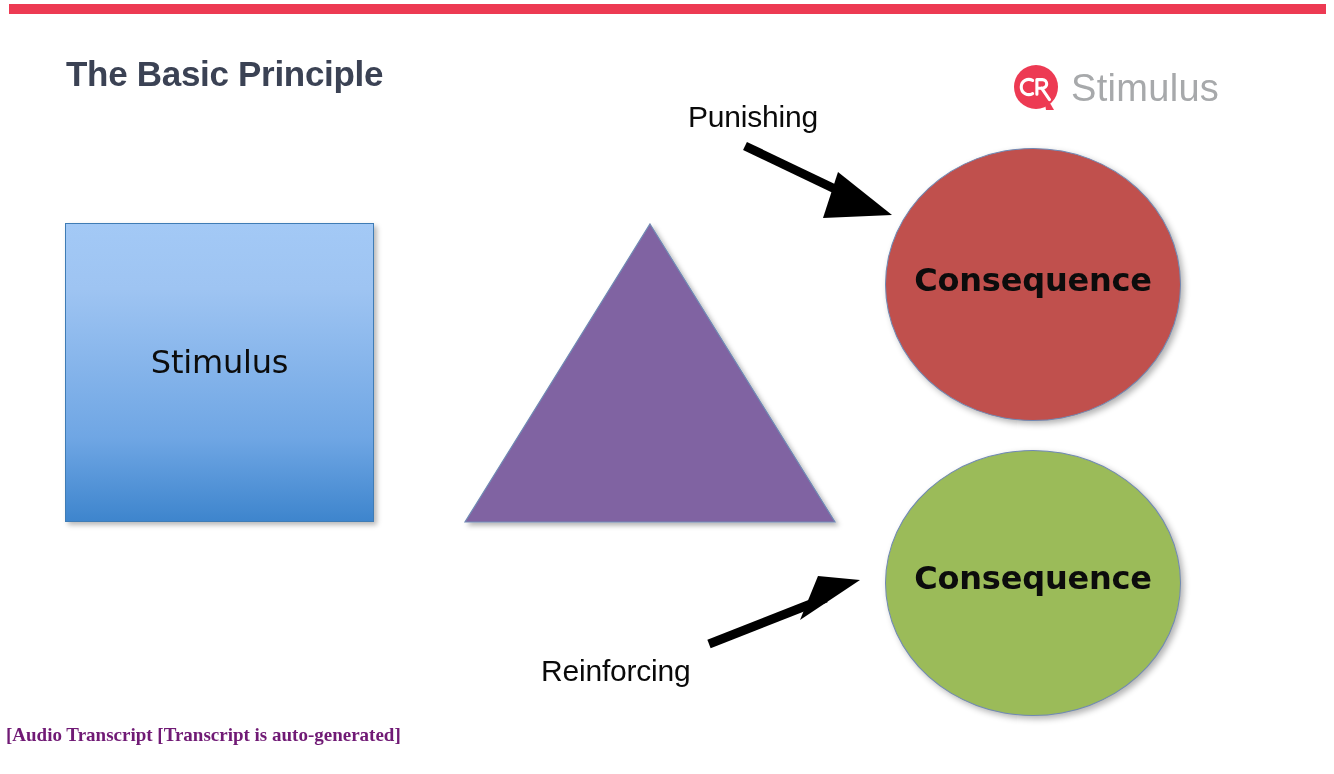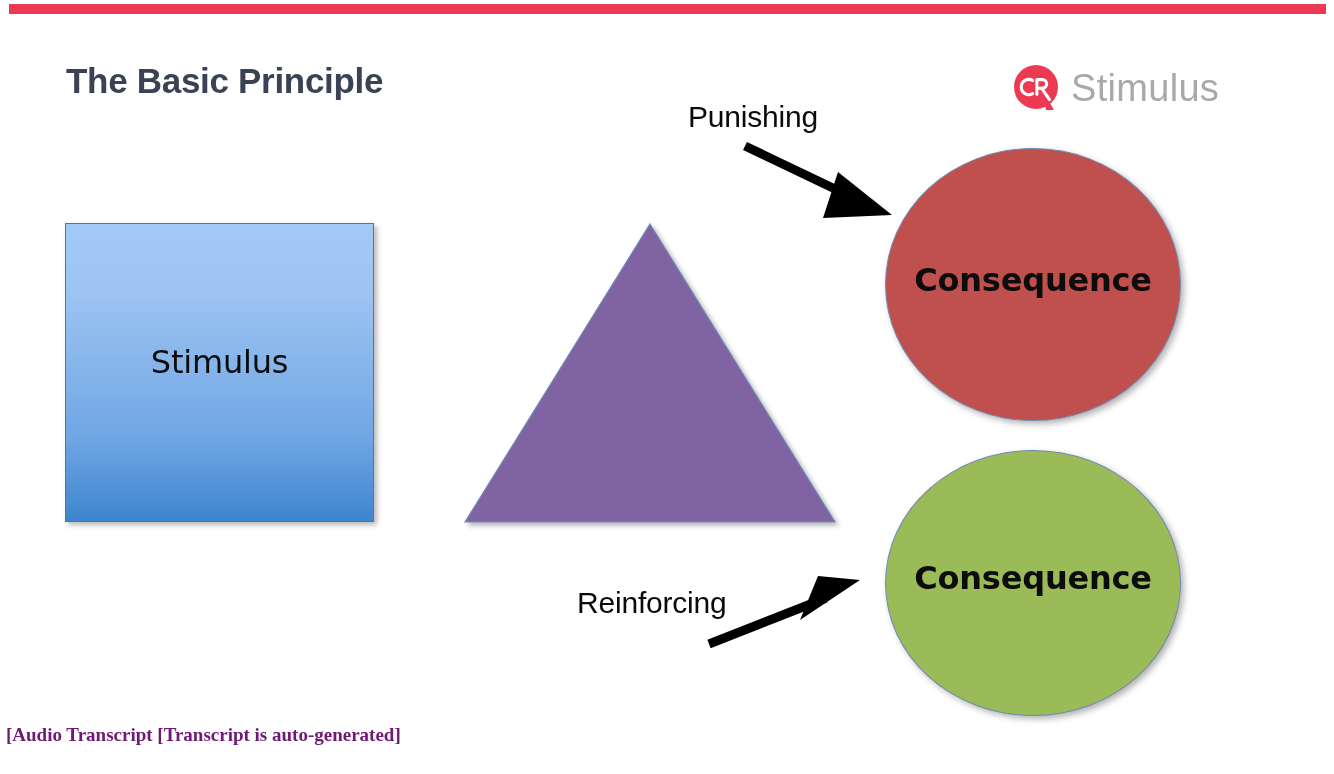--- a/index.html
+++ b/index.html
@@ -23,21 +23,21 @@
     top: 4px;
     width: 1317px;
     height: 10px;
     background: #ed3a53;
   }
 
   
   .slide-title {
     position: absolute;
     left: 66px;
-    top: 61px;
+    top: 54px;
     font-family: "Liberation Sans", sans-serif;
     font-size: 35px;
     font-weight: bold;
     color: #3b4254;
     letter-spacing: -0.3px;
     white-space: nowrap;
   }
 
   
   .logo {
@@ -167,21 +167,21 @@
   .arrow-label {
     position: absolute;
     font-family: "Liberation Sans", sans-serif;
     font-size: 30px;
     font-weight: 400;
     color: #0a0a0a;
     white-space: nowrap;
     letter-spacing: -0.2px;
   }
   .label-punishing { left: 688px; top: 100px; }
-  .label-reinforcing { left: 541px; top: 586px; margin-left: 36px; }
+  .label-reinforcing { left: 541px; top: 654px; }
 
   
   .footer-note {
     position: absolute;
     left: 6px;
     top: 724px;
     font-family: "Liberation Serif", "DejaVu Serif", serif;
     font-size: 19px;
     font-weight: bold;
     color: #701a75;

